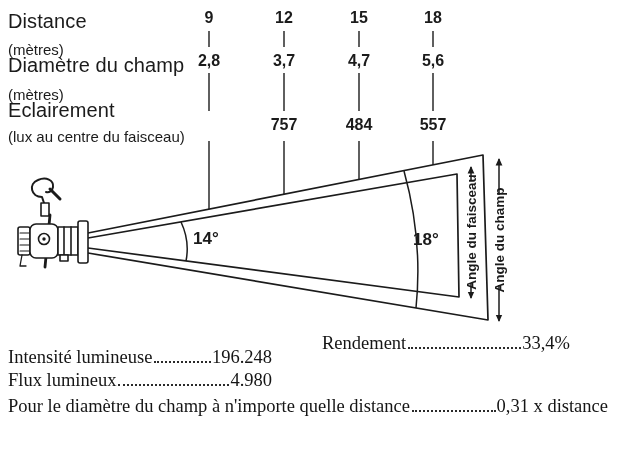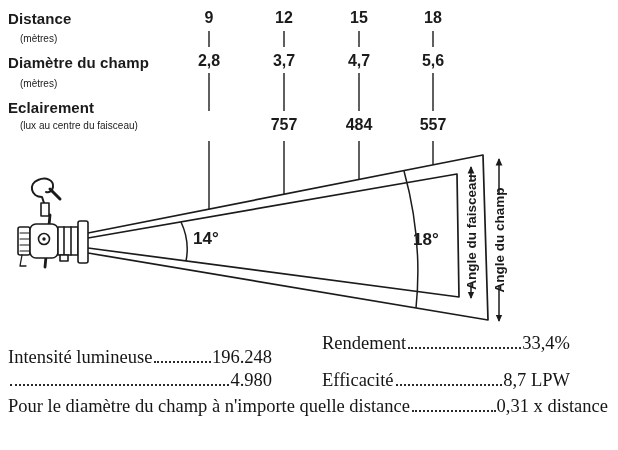--- a/index.html
+++ b/index.html
@@ -2,22 +2,22 @@
 <html><head>
 <meta charset="utf-8">
 <style>
   html,body { margin:0; padding:0; background:#ffffff; }
   .page {
     position:relative; width:618px; height:450px; background:#ffffff;
     font-family:"Liberation Sans", sans-serif; color:#1b1b1b; overflow:hidden;
   }
   .page svg.diagram { position:absolute; left:0; top:0; }
   
-  .rlabel { position:absolute; left:8px; font-size:15px; font-weight:700; letter-spacing:0.1px; white-space:nowrap; }
-  .rsub   { position:absolute; left:20px; font-size:10px; font-weight:400; white-space:nowrap; }
+  .rlabel { position:absolute; left:8px; font-size:20px; font-weight:400; letter-spacing:0.1px; white-space:nowrap; }
+  .rsub   { position:absolute; left:8px; font-size:15px; font-weight:400; white-space:nowrap;margin-top:8px; }
   
   .vcell { position:absolute; width:64px; text-align:center; font-size:16px; font-weight:600; }
   
   .leaderline {
     position:absolute; display:flex; align-items:flex-start;
     font-family:"Liberation Serif", serif; font-size:18.5px; color:#151515; white-space:nowrap;
   }
   .leaderline .leader {
     flex:1; min-width:10px; border-bottom:2.4px dotted #2a2a2a;
     align-self:flex-end; margin:0 1px 5px 2px;
@@ -123,27 +123,23 @@
     <span>Intensité lumineuse</span>
     <span class="leader"></span>
     <span class="val">196.248</span>
   </div>
   <div class="leaderline" style="left:322px;top:333px;width:248px">
     <span>Rendement</span>
     <span class="leader"></span>
     <span class="val">33,4%</span>
   </div>
   <div class="leaderline" style="left:8px;top:370px;width:264px">
+    <span>Flux lumineux</span>
     <span class="leader"></span>
     <span class="val">4.980</span>
-  </div>
-  <div class="leaderline" style="left:322px;top:370px;width:248px">
-    <span>Efficacité</span>
-    <span class="leader"></span>
-    <span class="val">8,7 LPW</span>
   </div>
 
   <div class="leaderline" style="left:8px;top:396px;width:600px">
     <span>Pour le diamètre du champ à n'importe quelle distance</span>
     <span class="leader"></span>
     <span class="val">0,31 x distance</span>
   </div>
 
 </div>
 

